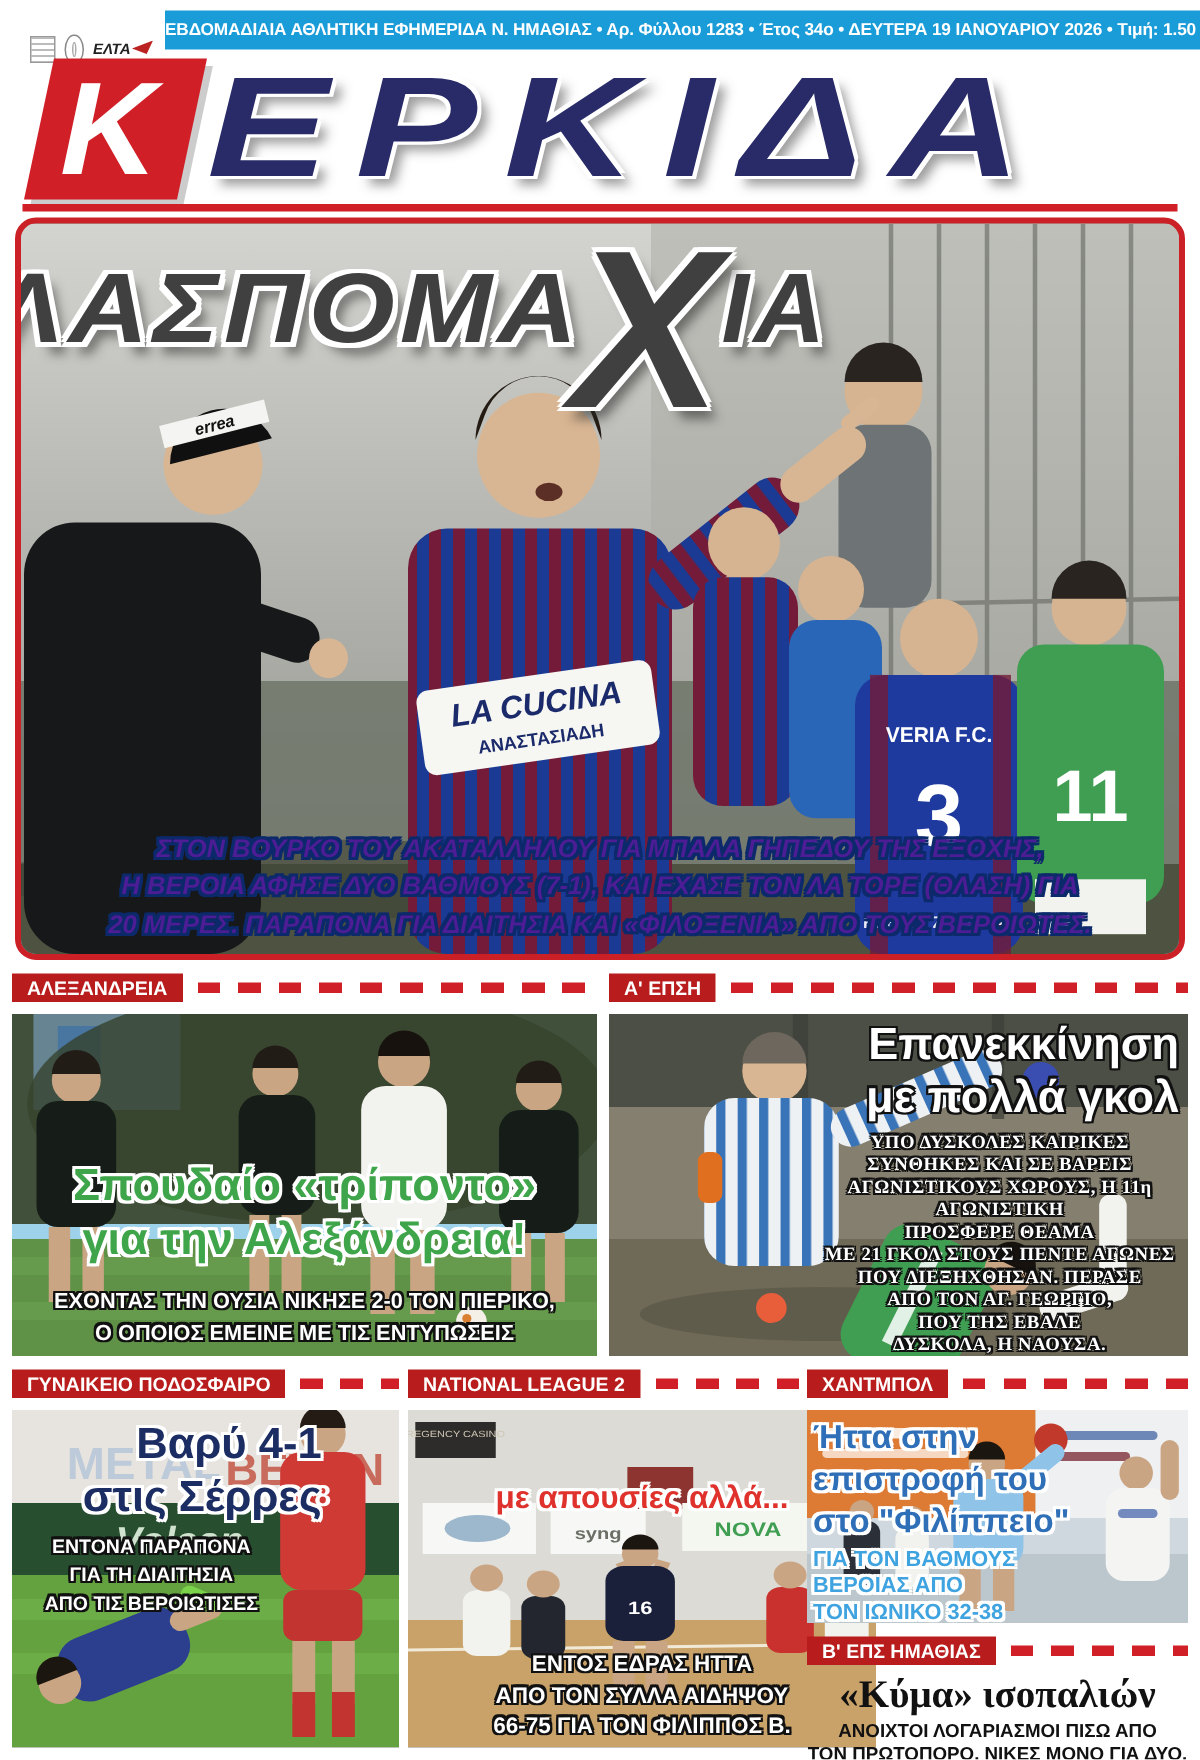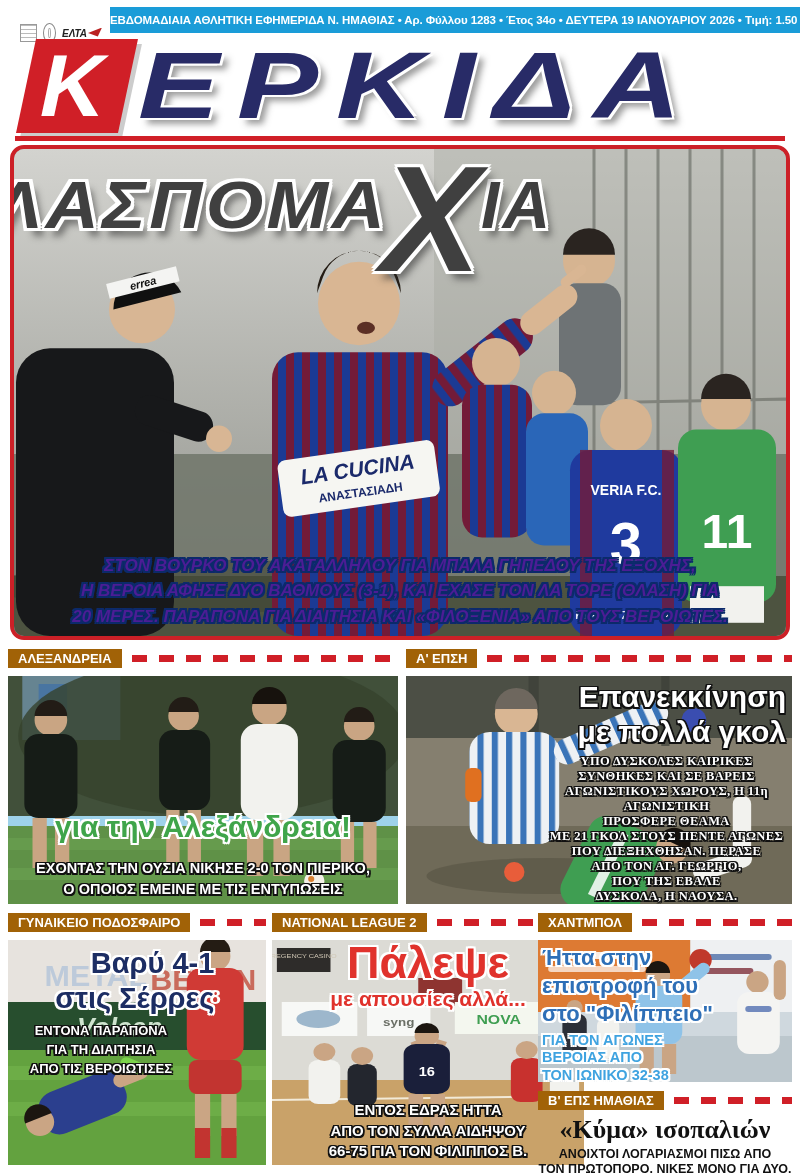--- a/index.html
+++ b/index.html
@@ -49,21 +49,21 @@
   .main-headline{position:absolute;top:0;left:0;right:0;display:flex;justify-content:flex-start;
         align-items:center;font-style:italic;font-weight:900;color:#404040;line-height:1;}
   .h-left{font-size:66px;letter-spacing:3px;transform:scaleX(1.12);}
   .h-x{font-size:150px;margin:0 0 0 14px;line-height:.75;position:relative;top:14px;}
   .h-right{font-size:66px;letter-spacing:3px;}
   .main-caption{position:absolute;bottom:7px;left:0;right:0;text-align:center;
         font-style:italic;font-weight:bold;font-size:17px;color:#4c1d95;line-height:1.5;}
 
   
   .badge-row{display:flex;align-items:center;height:20px;}
-  .badge{background:#a16207;color:#fff;font-weight:bold;font-size:13px;padding:3px 10px;
+  .badge{background:#b91c1c;color:#fff;font-weight:bold;font-size:13px;padding:3px 10px;
         line-height:1;white-space:nowrap;}
   .dashes{flex:1;height:7px;margin-left:10px;
         background:repeating-linear-gradient(90deg,#d01f27 0 15px,transparent 15px 27px);}
   .photo-frame{position:relative;margin-top:8px;overflow:hidden;background:#888;}
   .photo-frame svg{position:absolute;inset:0;width:100%;height:100%;}
 
   
   .mid{position:absolute;top:648px;left:8px;right:8px;height:258px;}
   .mid-left{position:absolute;left:0;top:0;width:390px;}
   .mid-right{position:absolute;right:0;top:0;width:386px;}
@@ -206,21 +206,21 @@
       <rect x="676" y="430" width="74" height="36" fill="#f2f2ee"></rect>
     </svg>
 
     <div class="main-headline ow3">
       <span class="h-left">ΛΑΣΠΟΜΑ</span>
       <span class="h-x">Χ</span>
       <span class="h-right">ΙΑ</span>
     </div>
     <div class="main-caption ob">
       <div>ΣΤΟΝ ΒΟΥΡΚΟ ΤΟΥ ΑΚΑΤΑΛΛΗΛΟΥ ΓΙΑ ΜΠΑΛΑ ΓΗΠΕΔΟΥ ΤΗΣ ΕΞΟΧΗΣ,</div>
-      <div>Η ΒΕΡΟΙΑ ΑΦΗΣΕ ΔΥΟ ΒΑΘΜΟΥΣ (3-1), ΚΑΙ ΕΧΑΣΕ ΤΟΝ ΛΑ ΤΟΡΕ (ΘΛΑΣΗ) ΓΙΑ</div>
+      <div>Η ΒΕΡΟΙΑ ΑΦΗΣΕ ΔΥΟ ΒΑΘΜΟΥΣ (7-1), ΚΑΙ ΕΧΑΣΕ ΤΟΝ ΛΑ ΤΟΡΕ (ΘΛΑΣΗ) ΓΙΑ</div>
       <div>20 ΜΕΡΕΣ. ΠΑΡΑΠΟΝΑ ΓΙΑ ΔΙΑΙΤΗΣΙΑ ΚΑΙ «ΦΙΛΟΞΕΝΙΑ» ΑΠΟ ΤΟΥΣ ΒΕΡΟΙΩΤΕΣ.</div>
     </div>
   </section>
 
   <section class="mid">
 
     <div class="mid-left">
       <div class="badge-row">
         <span class="badge">ΑΛΕΞΑΝΔΡΕΙΑ</span>
         <span class="dashes"></span>
@@ -254,20 +254,21 @@
 
           <circle cx="256" cy="32" r="17" fill="#c9a583"></circle>
             <path d="M239 28a17 17 0 0 1 34 0z" fill="#17120d"></path>
           <rect x="228" y="48" width="56" height="96" rx="16" fill="#f2f2ee"></rect>
           <rect x="234" y="144" width="16" height="56" fill="#c9a583"></rect>
             <rect x="260" y="144" width="16" height="56" fill="#c9a583"></rect>
           <circle cx="300" cy="205" r="10" fill="#f4f0e8"></circle>
             <circle cx="297" cy="203" r="3" fill="#d98032"></circle>
         </svg>
         <div class="alex-head ow">
+          <div>Σπουδαίο «τρίποντο»</div>
           <div>για την Αλεξάνδρεια!</div>
         </div>
         <div class="alex-sub obk">
           <div>ΕΧΟΝΤΑΣ ΤΗΝ ΟΥΣΙΑ ΝΙΚΗΣΕ 2-0 ΤΟΝ ΠΙΕΡΙΚΟ,</div>
           <div>Ο ΟΠΟΙΟΣ ΕΜΕΙΝΕ ΜΕ ΤΙΣ ΕΝΤΥΠΩΣΕΙΣ</div>
         </div>
       </div>
     </div>
 
     <div class="mid-right">
@@ -410,21 +411,20 @@
 
           <rect x="30" y="120" width="26" height="44" rx="8" fill="#f2f2ee"></rect>
             <circle cx="43" cy="112" r="9" fill="#caa584"></circle>
           <rect x="62" y="124" width="24" height="42" rx="8" fill="#23262e"></rect>
             <circle cx="74" cy="116" r="9" fill="#caa584"></circle>
           <rect x="196" y="118" width="26" height="44" rx="8" fill="#c8312e"></rect>
             <circle cx="209" cy="110" r="9" fill="#caa584"></circle>
           <rect x="228" y="122" width="24" height="44" rx="8" fill="#f2f2ee"></rect>
             <circle cx="240" cy="114" r="9" fill="#caa584"></circle>
         </svg>
-        <div class="n-head1 ow">Πάλεψε</div>
         <div class="n-head2 ow">με απουσίες αλλά...</div>
         <div class="n-sub obk">
           <div>ΕΝΤΟΣ ΕΔΡΑΣ ΗΤΤΑ</div>
           <div>ΑΠΟ ΤΟΝ ΣΥΛΛΑ ΑΙΔΗΨΟΥ</div>
           <div>66-75 ΓΙΑ ΤΟΝ ΦΙΛΙΠΠΟΣ Β.</div>
         </div>
       </div>
     </div>
 
     <div class="b3">
@@ -463,21 +463,21 @@
             <circle cx="36" cy="68" r="8" fill="#caa584"></circle>
           <rect x="58" y="78" width="22" height="40" rx="8" fill="#f2f2ee"></rect>
             <circle cx="69" cy="72" r="8" fill="#caa584"></circle>
         </svg>
         <div class="hb-head ow">
           <div>Ήττα στην</div>
           <div>επιστροφή του</div>
           <div>στο "Φιλίππειο"</div>
         </div>
         <div class="hb-sub ow">
-          <div>ΓΙΑ ΤΟΝ ΑΓΩΝΕΣ</div>
+          <div>ΓΙΑ ΤΟΝ ΒΑΘΜΟΥΣ</div>
           <div>ΒΕΡΟΙΑΣ ΑΠΟ</div>
           <div>ΤΟΝ ΙΩΝΙΚΟ 32-38</div>
         </div>
       </div>
 
       <div class="beps">
         <div class="badge-row">
           <span class="badge">Β' ΕΠΣ ΗΜΑΘΙΑΣ</span>
           <span class="dashes"></span>
         </div>

